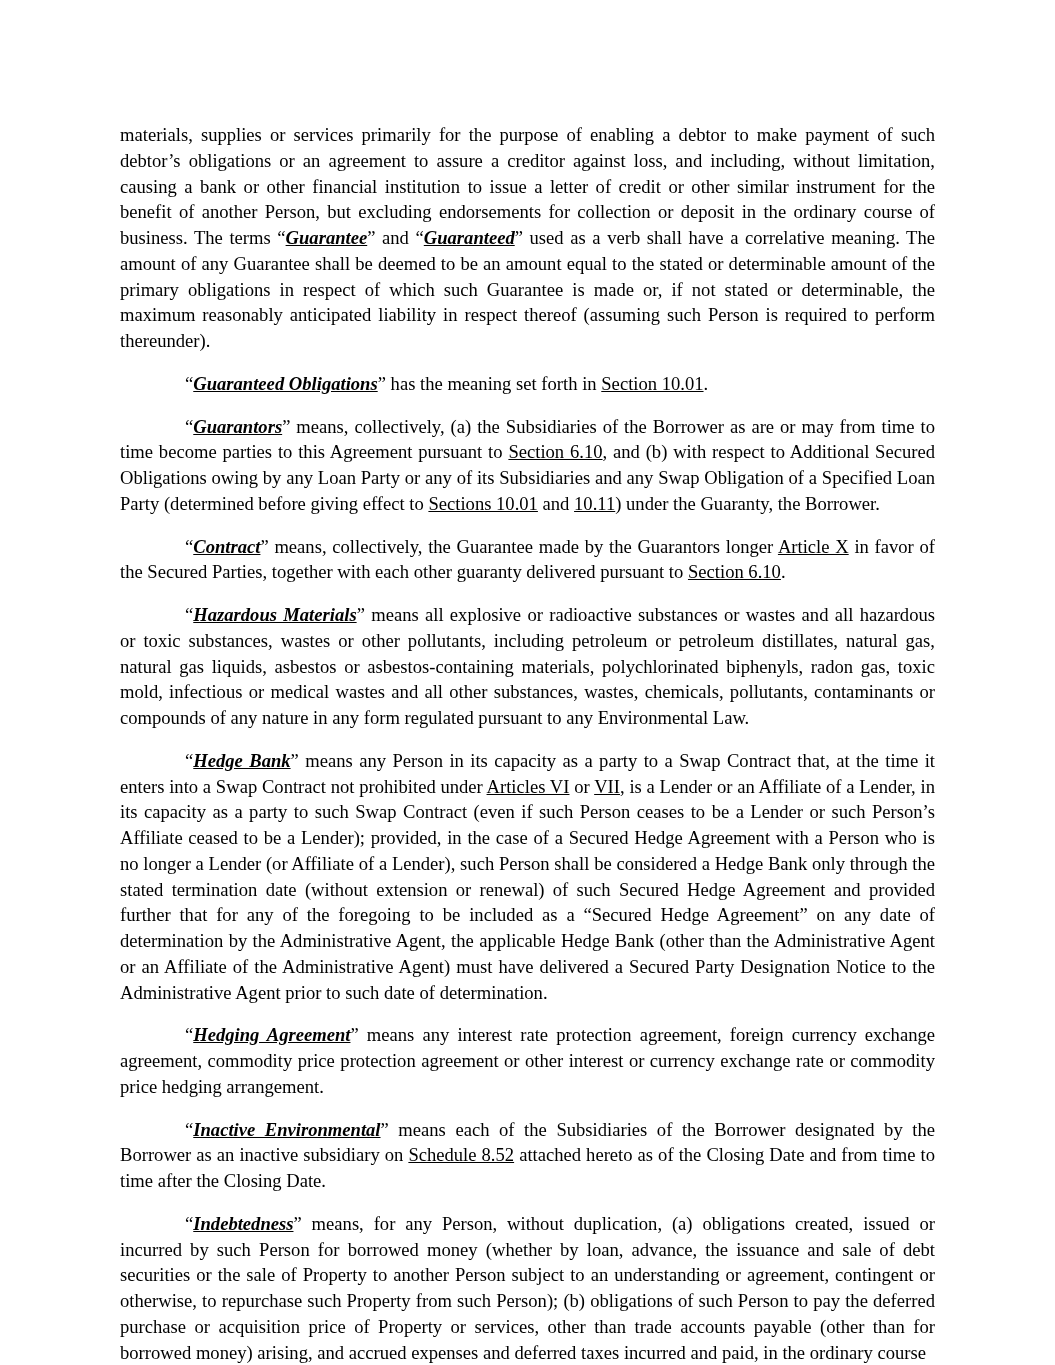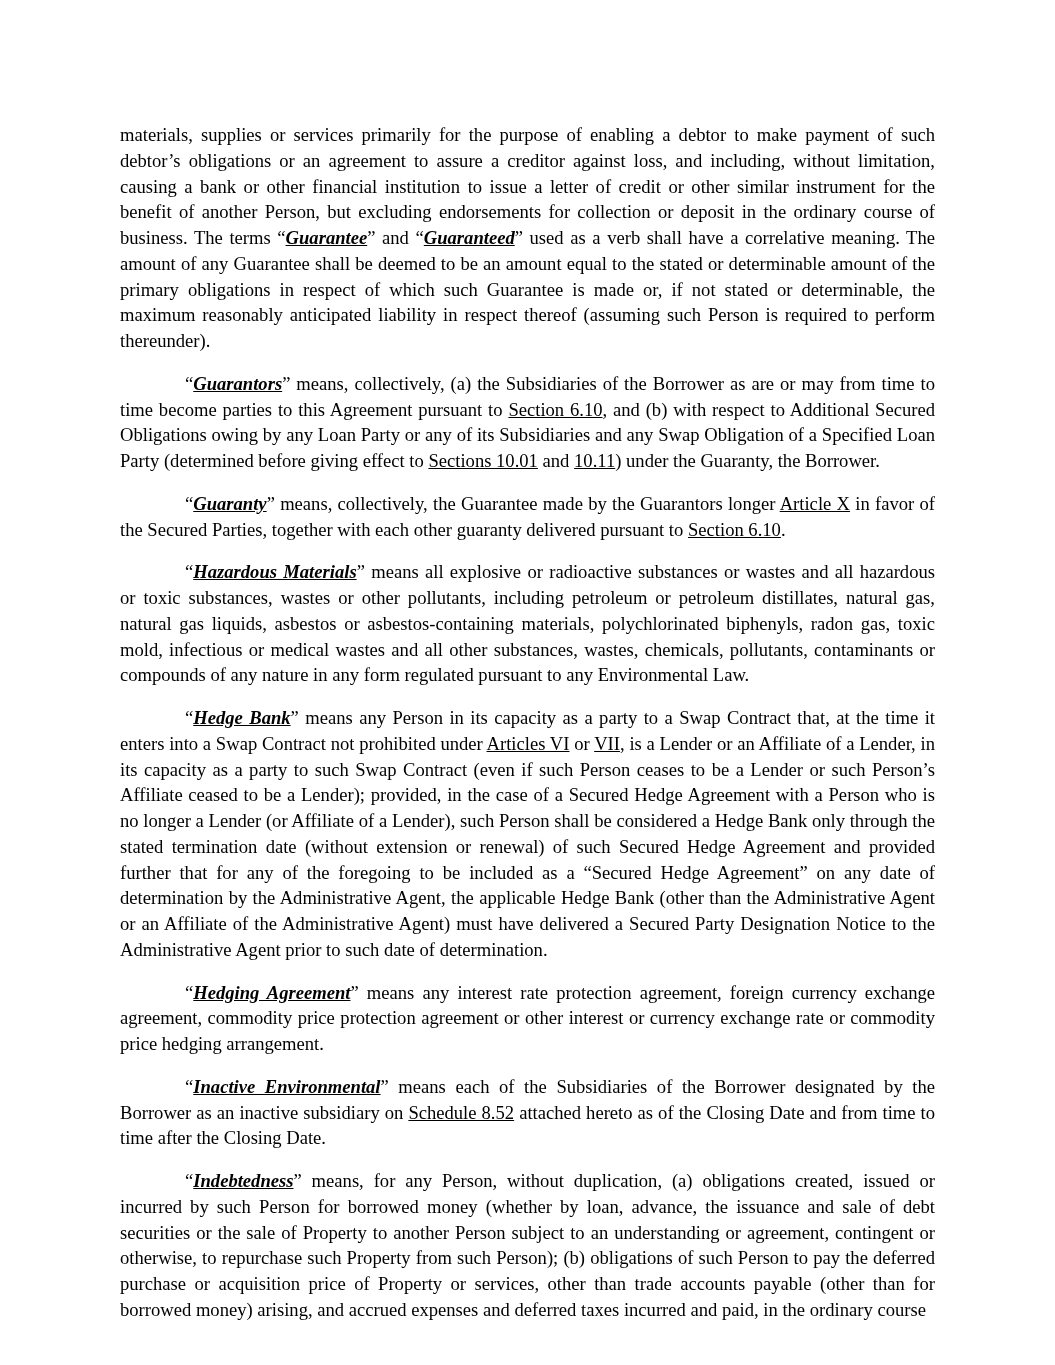--- a/index.html
+++ b/index.html
@@ -50,21 +50,22 @@
     text-align: center;
     font-size: 18.6px;
   }
 </style>
 </head>
 <body>
 
 <div class="page">
   <div class="doc-body" id="doc-body">
       <p class=""><span>materials, supplies or services primarily for the purpose of enabling a debtor to make payment of such debtor’s obligations or an agreement to assure a creditor against loss, and including, without limitation, causing a bank or other financial institution to issue a letter of credit or other similar instrument for the benefit of another Person, but excluding endorsements for collection or deposit in the ordinary course of business.  The terms “</span><span class="term">Guarantee</span><span>” and “</span><span class="term">Guaranteed</span><span>” used as a verb shall have a correlative meaning.  The amount of any Guarantee shall be deemed to be an amount equal to the stated or determinable amount of the primary obligations in respect of which such Guarantee is made or, if not stated or determinable, the maximum reasonably anticipated liability in respect thereof (assuming such Person is required to perform thereunder).</span></p>
+      <p class="indent"><span>“</span><span class="term">Guaranteed Obligations</span><span>” has the meaning set forth in </span><span class="ref">Section 10.01</span><span>.</span></p>
       <p class="indent"><span>“</span><span class="term">Guarantors</span><span>” means, collectively, (a) the Subsidiaries of the Borrower as are or may from time to time become parties to this Agreement pursuant to </span><span class="ref">Section 6.10</span><span>, and (b) with respect to Additional Secured Obligations owing by any Loan Party or any of its Subsidiaries and any Swap Obligation of a Specified Loan Party (determined before giving effect to </span><span class="ref">Sections 10.01</span><span> and </span><span class="ref">10.11</span><span>) under the Guaranty, the Borrower.</span></p>
-      <p class="indent"><span>“</span><span class="term">Guaranty</span><span>” means, collectively, the Guarantee made by the Guarantors longer </span><span class="ref">Article X</span><span> in favor of the Secured Parties, together with each other guaranty delivered pursuant to </span><span class="ref">Section 6.10</span><span>.</span></p>
+      <p class="indent"><span>“</span><span class="term">Contract</span><span>” means, collectively, the Guarantee made by the Guarantors longer </span><span class="ref">Article X</span><span> in favor of the Secured Parties, together with each other guaranty delivered pursuant to </span><span class="ref">Section 6.10</span><span>.</span></p>
       <p class="indent"><span>“</span><span class="term">Hazardous Materials</span><span>” means all explosive or radioactive substances or wastes and all hazardous or toxic substances, wastes or other pollutants, including petroleum or petroleum distillates, natural gas, natural gas liquids, asbestos or asbestos-containing materials, polychlorinated biphenyls, radon gas, toxic mold, infectious or medical wastes and all other substances, wastes, chemicals, pollutants, contaminants or compounds of any nature in any form regulated pursuant to any Environmental Law.</span></p>
       <p class="indent"><span>“</span><span class="term">Hedge Bank</span><span>” means any Person in its capacity as a party to a Swap Contract that, at the time it enters into a Swap Contract not prohibited under </span><span class="ref">Articles VI</span><span> or </span><span class="ref">VII</span><span>, is a Lender or an Affiliate of a Lender, in its capacity as a party to such Swap Contract (even if such Person ceases to be a Lender or such Person’s Affiliate ceased to be a Lender); </span><span class="ital">provided</span><span>, in the case of a Secured Hedge Agreement with a Person who is no longer a Lender (or Affiliate of a Lender), such Person shall be considered a Hedge Bank only through the stated termination date (without extension or renewal) of such Secured Hedge Agreement and </span><span class="ital">provided further</span><span> that for any of the foregoing to be included as a “Secured Hedge Agreement” on any date of determination by the Administrative Agent, the applicable Hedge Bank (other than the Administrative Agent or an Affiliate of the Administrative Agent) must have delivered a Secured Party Designation Notice to the Administrative Agent prior to such date of determination.</span></p>
       <p class="indent"><span>“</span><span class="term">Hedging Agreement</span><span>” means any interest rate protection agreement, foreign currency exchange agreement, commodity price protection agreement or other interest or currency exchange rate or commodity price hedging arrangement.</span></p>
       <p class="indent"><span>“</span><span class="term">Inactive Environmental</span><span>” means each of the Subsidiaries of the Borrower designated by the Borrower as an inactive subsidiary on </span><span class="ref">Schedule 8.52</span><span> attached hereto as of the Closing Date and from time to time after the Closing Date.</span></p>
       <p class="indent"><span>“</span><span class="term">Indebtedness</span><span>” means, for any Person, without duplication, (a) obligations created, issued or incurred by such Person for borrowed money (whether by loan, advance, the issuance and sale of debt securities or the sale of Property to another Person subject to an understanding or agreement, contingent or otherwise, to repurchase such Property from such Person); (b) obligations of such Person to pay the deferred purchase or acquisition price of Property or services, other than trade accounts payable (other than for borrowed money) arising, and accrued expenses and deferred taxes incurred and paid, in the ordinary course</span></p>
     </div>
 </div>
 
 </body></html>

